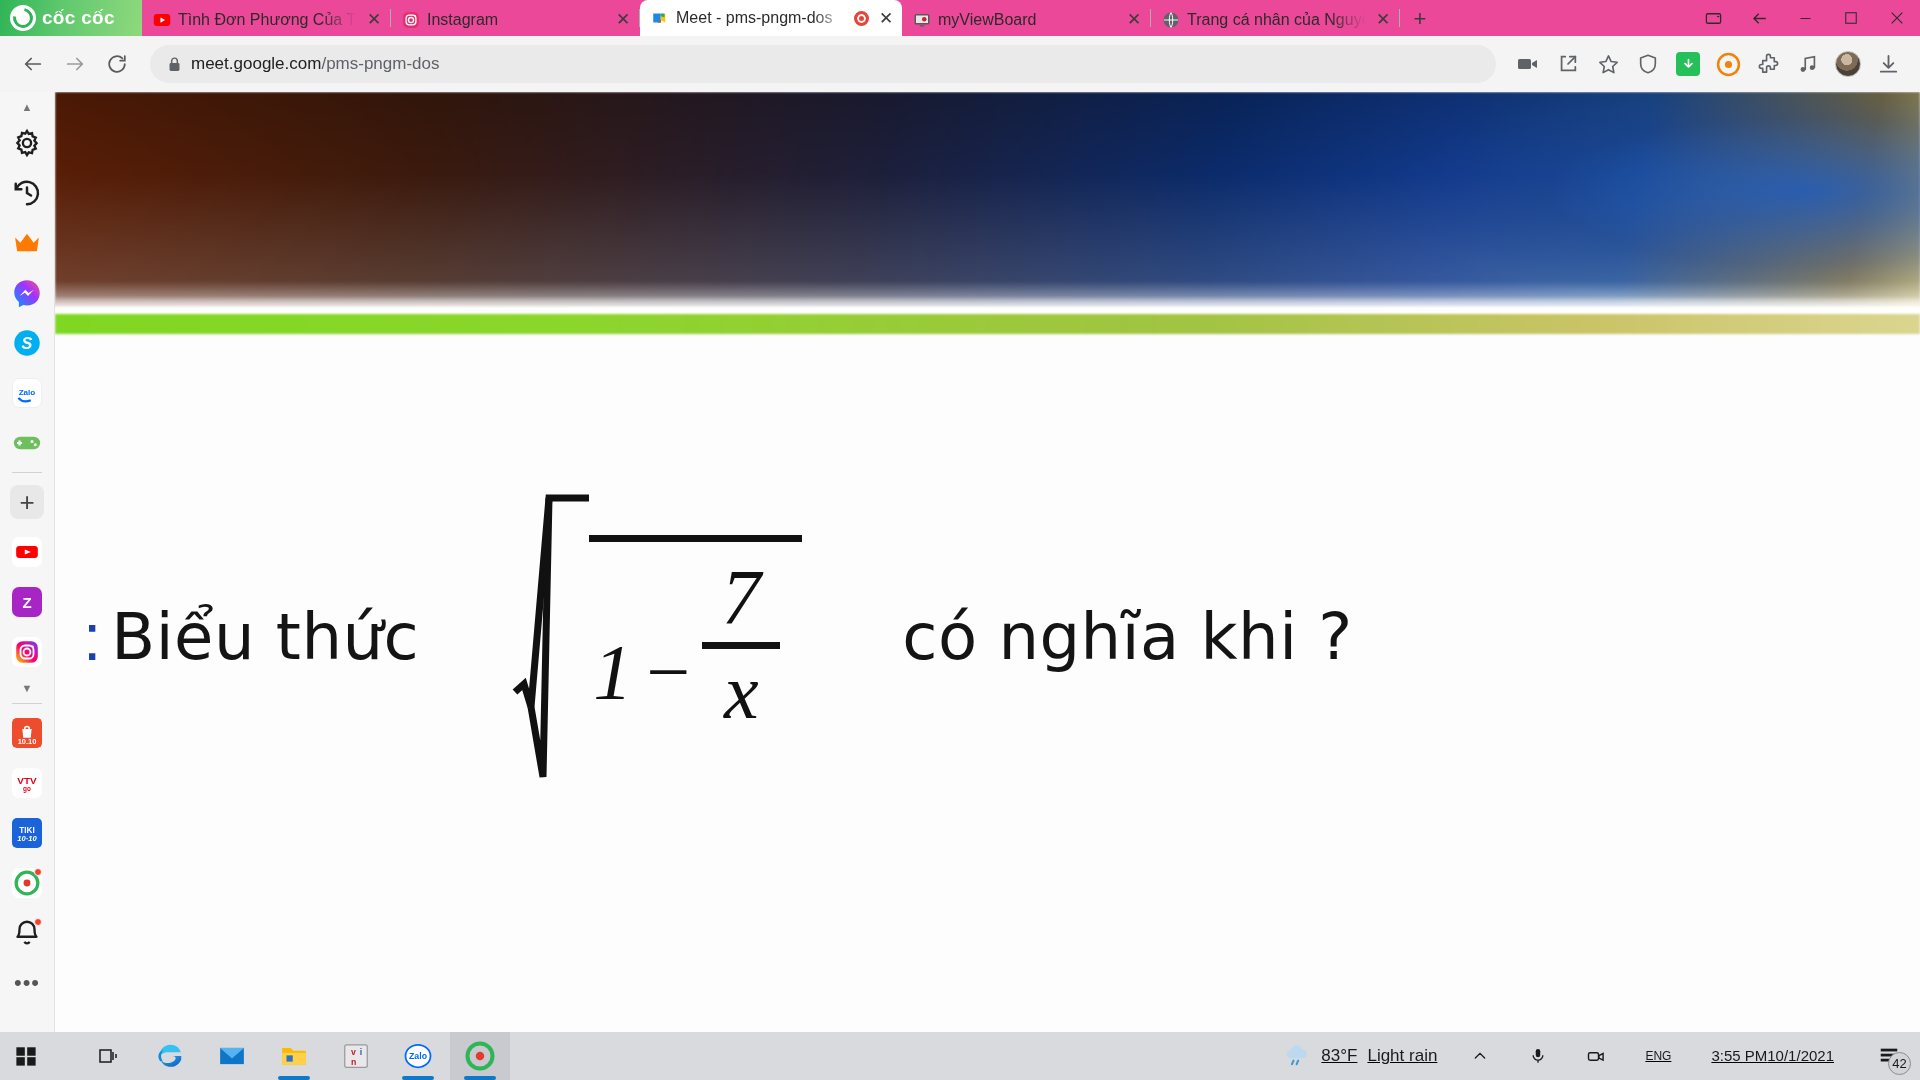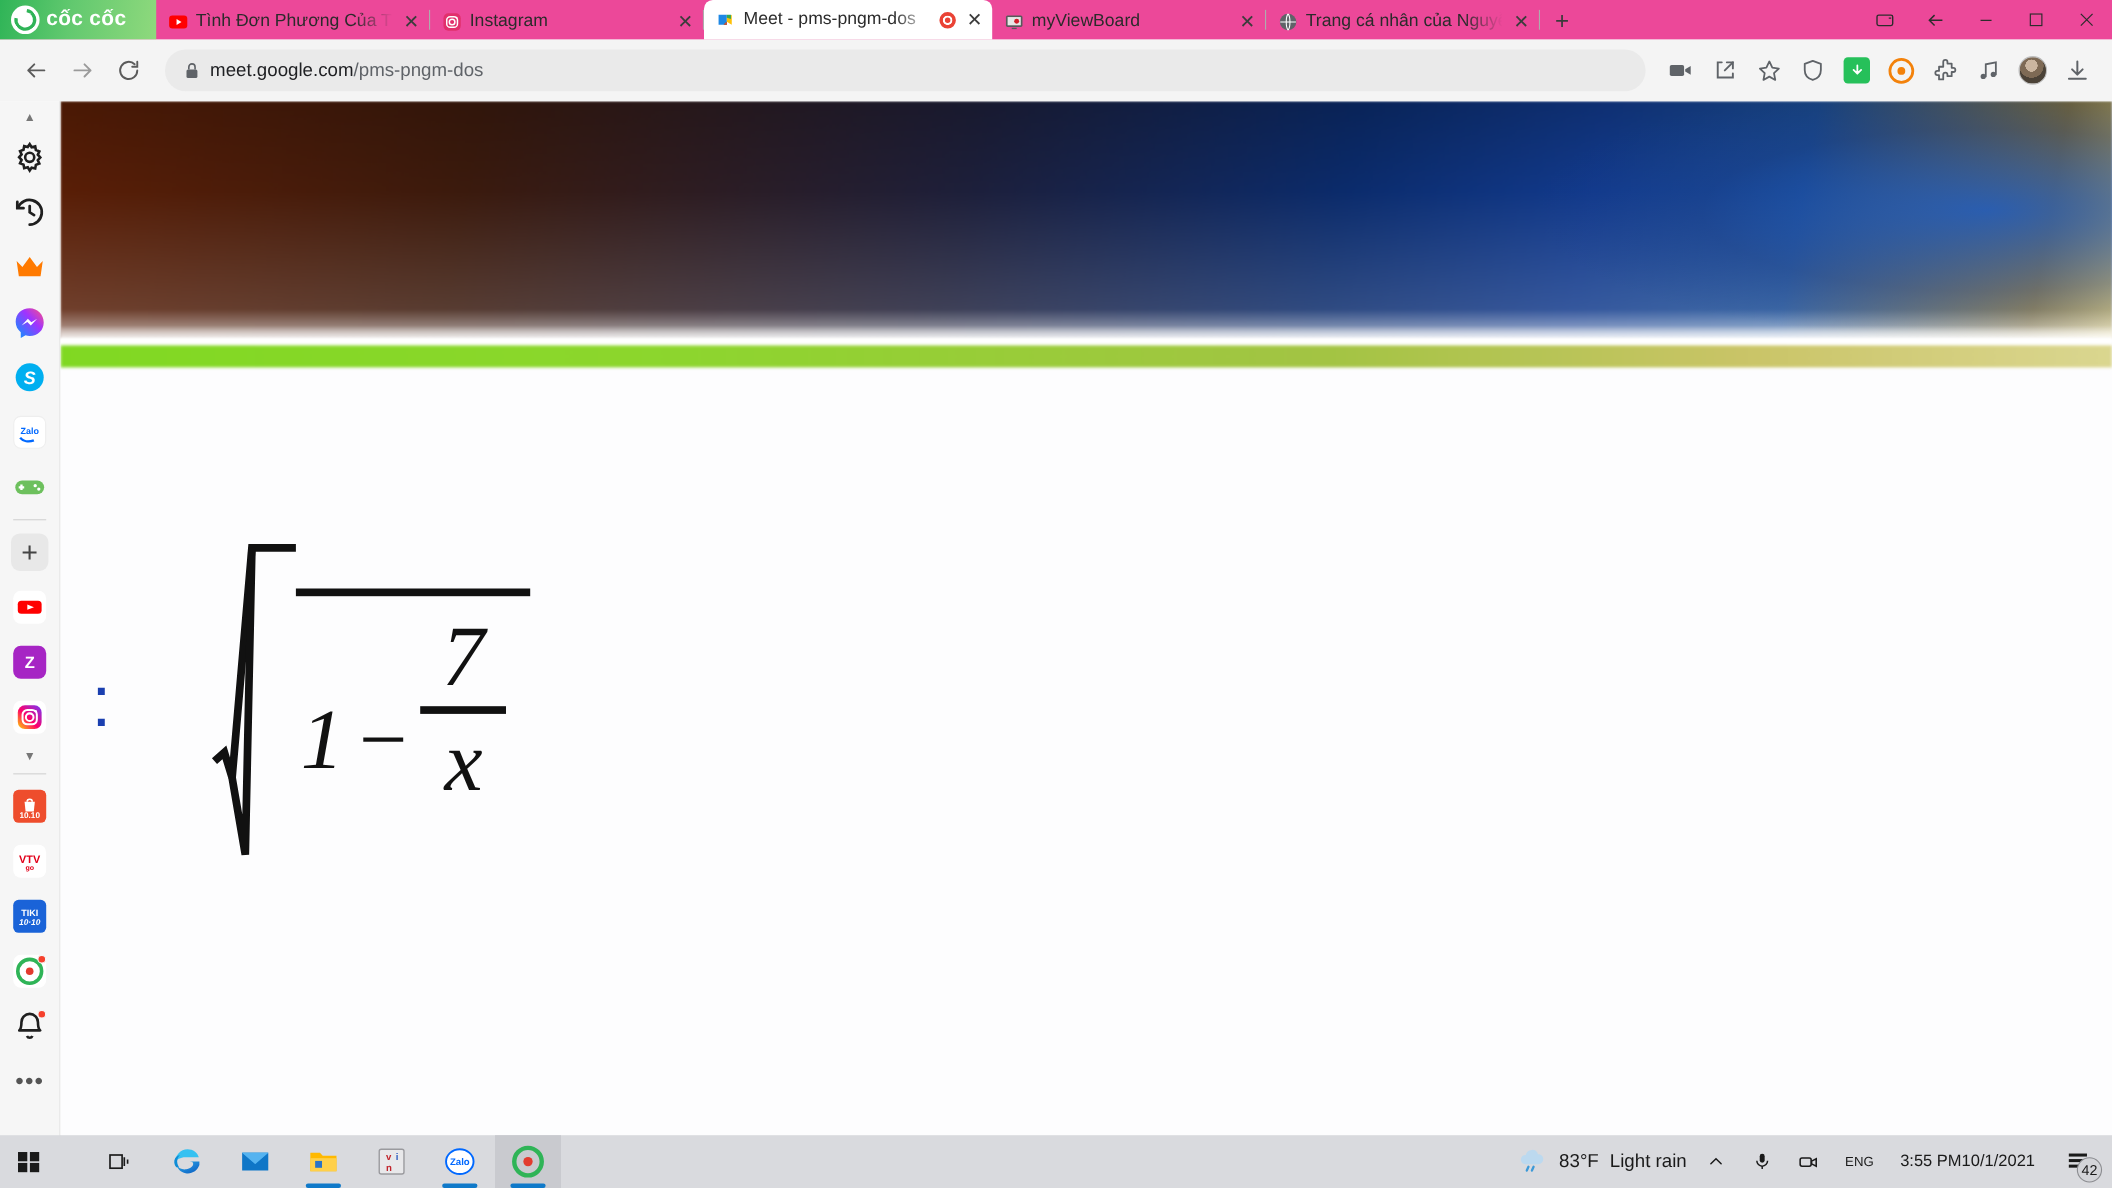--- a/index.html
+++ b/index.html
@@ -253,21 +253,21 @@
   .tb-btn {
     width: 60px; height: 48px;
     display: flex; align-items: center; justify-content: center;
     position: relative;
   }
   .tb-btn.running::after {
     content: ""; position: absolute; bottom: 0; left: 14px;
     width: 32px; height: 4px; background: #0f79c9; border-radius: 2px;
   }
   .tb-btn.active { background: #c9cacf; }
-  .tray { margin-left: auto; display: flex; align-items: center; gap: 12px; padding-right: 10px; }
+  .tray { margin-left: auto; display: flex; align-items: center; gap: 28px; padding-right: 10px; text-decoration: underline; }
   .weather { display: flex; align-items: center; gap: 10px; }
   .weather-text { font-size: 17px; color: #1a1a1a; white-space: nowrap; }
   .tray-btn {
     width: 30px; height: 40px;
     display: flex; align-items: center; justify-content: center;
     color: #1a1a1a;
   }
   .lang { font-size: 12px; color: #1a1a1a; padding: 0 6px; }
   .clock {
     display: flex; flex-direction: row; align-items: flex-end;
@@ -642,39 +642,41 @@
 
 <div class="viewport">
 
   <div class="banner"></div>
   <div class="banner-glow"></div>
   <div class="whitegap"></div>
   <div class="greenbar"></div>
 
   <div class="question-row">
     <span class="qmark-colon">:</span>
+    <span class="q-text">Biểu thức</span>
 
     <span class="formula">
       <span class="radical">
         <svg width="80" height="290" viewBox="0 0 80 290">
           <path d="M4 200 L13 192 L20 215 L38 6 L78 6" fill="none" stroke="#111" stroke-width="7" stroke-linecap="butt" stroke-linejoin="miter"></path>
           <path d="M20 215 L32 285 L38 6" fill="none" stroke="#111" stroke-width="7"></path>
         </svg>
       </span>
       <span class="radicand">
         <span class="num-one">1</span>
         <span class="minus">−</span>
         <span class="frac">
           <span class="frac-num">7</span>
           <span class="frac-bar"></span>
           <span class="frac-den">x</span>
         </span>
       </span>
     </span>
 
+    <span class="q-tail">có nghĩa khi ?</span>
   </div>
 
 </div>
 
 <div class="taskbar">
   <div class="start">
     <svg width="22" height="22" viewBox="0 0 24 24" fill="#1a1a1a">
       <rect x="1.5" y="2.5" width="9.2" height="9.2"></rect>
         <rect x="13.3" y="2.5" width="9.2" height="9.2"></rect>
       <rect x="1.5" y="13.3" width="9.2" height="9.2"></rect>

